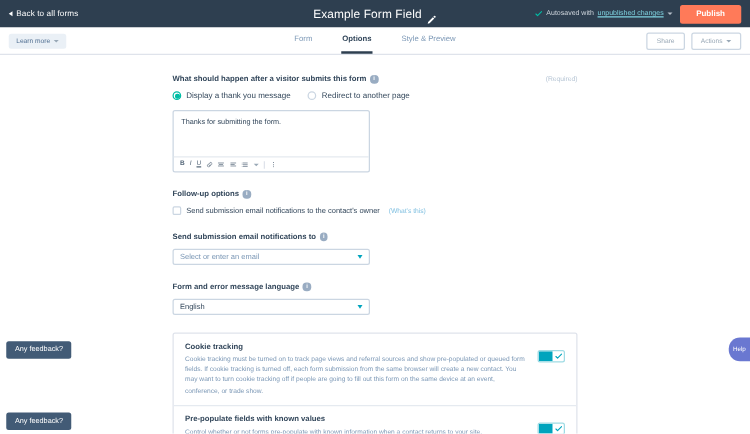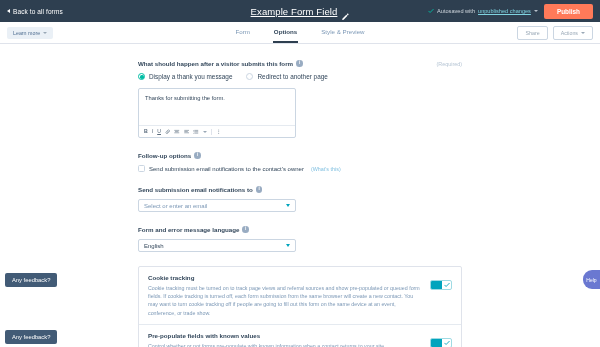--- a/index.html
+++ b/index.html
@@ -28,21 +28,21 @@
     width: 0; height: 0;
     border-top: 2.6px solid transparent;
     border-bottom: 2.6px solid transparent;
     border-right: 3.2px solid #ffffff;
   }
   .doc-title-wrap {
     position: absolute; left: 0; right: 0;
     display: flex; align-items: center; justify-content: center; gap: 4px;
     pointer-events: none;
   }
-  .doc-title-wrap > * { pointer-events: auto; text-decoration: underline; }
+  .doc-title-wrap > * { pointer-events: auto; }
   .doc-title { color: #ffffff; font-size: 9.5px; letter-spacing: .1px; }
   .pencil-icon { width: 8px; height: 8px; display: block; }
   .topbar-right {
     margin-left: auto; display: flex; align-items: center; gap: 6px;
   }
   .autosave {
     display: flex; align-items: center; gap: 3px;
     font-size: 5.6px; color: #cfd6dd;
   }
   .check-icon { width: 6px; height: 6px; display: block; }

